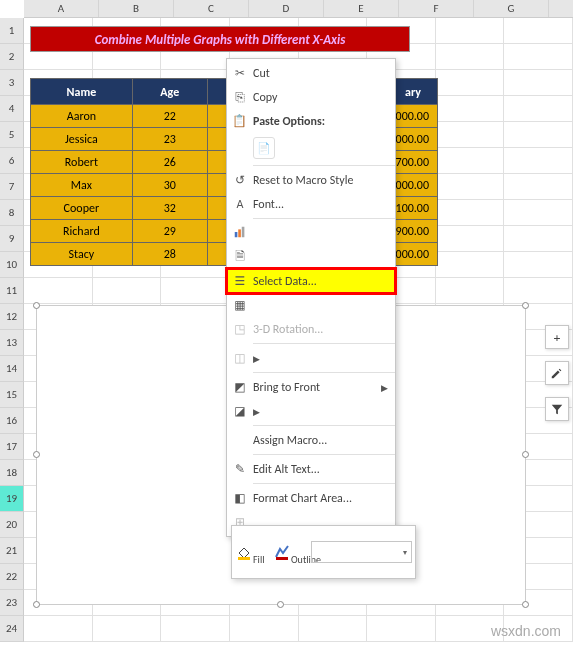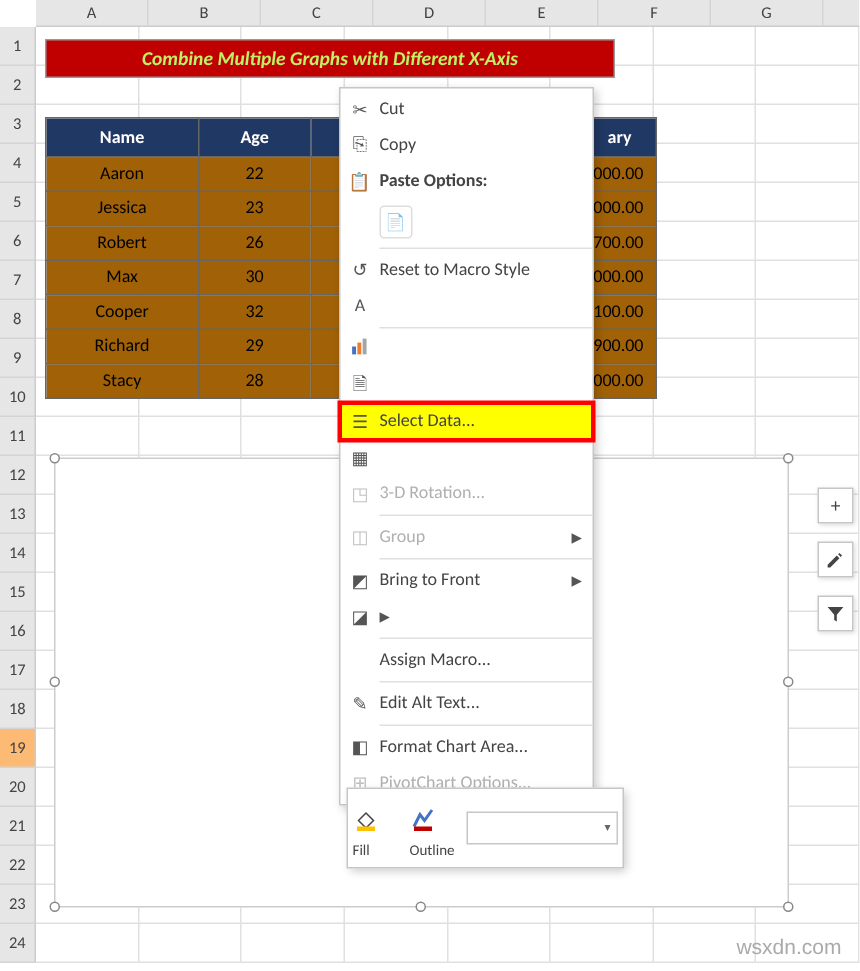--- a/index.html
+++ b/index.html
@@ -1,44 +1,44 @@
 <!DOCTYPE html>
 <html><head>
 <meta charset="utf-8">
 <style>
 * { box-sizing: border-box; }
 body { margin: 0; font-family: Calibri, Arial, sans-serif; font-size: 12px; background: #fff; width: 573px; height: 647px; position: relative; overflow: hidden; }
 .col-headers { position: absolute; top: 0; left: 24px; right: 0; height: 18px; display: flex; background: #e6e6e6; border-bottom: 1px solid #ccc; }
 .col-headers div { width: 75px; text-align: center; line-height: 17px; color: #444; border-right: 1px solid #d4d4d4; font-size: 11px; }
 .row-headers { position: absolute; top: 18px; left: 0; width: 24px; background: #e6e6e6; }
 .row-headers div { height: 26px; text-align: center; line-height: 26px; color: #444; border-bottom: 1px solid #d4d4d4; border-right: 1px solid #ccc; font-size: 11px; }
-.row-headers div.active { background: #fdba74; }
+.row-headers div.active { background: #5eead4; }
 .grid { position: absolute; top: 18px; left: 24px; right: 0; bottom: 0; }
 .grid-row { height: 26px; display: flex; }
 .grid-cell { width: 75px; height: 26px; border-right: 1px solid #e0e0e0; border-bottom: 1px solid #e0e0e0; }
-.title-bar { position: absolute; top: 26px; left: 30px; width: 380px; height: 26px; background: #c00000; color: #bef264; font-weight: bold; font-style: italic; text-align: center; line-height: 26px; font-size: 13px; border: 1px solid #999; }
+.title-bar { position: absolute; top: 26px; left: 30px; width: 380px; height: 26px; background: #c00000; color: #f0abfc; font-weight: bold; font-style: italic; text-align: center; line-height: 26px; font-size: 13px; border: 1px solid #999; }
 .data-table { position: absolute; top: 78px; left: 30px; width: 408px; border-collapse: collapse; }
 .data-table th { background: #203864; color: #fff; font-weight: bold; padding: 5px; border: 1px solid #666; height: 26px; font-size: 12px; }
-.data-table td { border: 1px solid #666; padding: 4px 6px; text-align: center; height: 22px; font-size: 12px; background: #a16207; }
+.data-table td { border: 1px solid #666; padding: 4px 6px; text-align: center; height: 22px; font-size: 12px; background: #eab308; }
 .data-table td.money { text-align: right; padding-right: 8px; }
 .chart-box { position: absolute; top: 305px; left: 36px; width: 490px; height: 300px; background: #fff; border: 1px solid #ccc; }
 .sel-handle { width: 7px; height: 7px; background: #fff; border: 1px solid #888; border-radius: 50%; position: absolute; }
 .ctx-menu { position: absolute; top: 58px; left: 226px; width: 170px; background: #fff; border: 1px solid #c6c6c6; box-shadow: 2px 2px 6px rgba(0,0,0,.2); padding: 2px 0; z-index: 10; }
 .ctx-item { display: flex; align-items: center; height: 24px; font-size: 12px; color: #444; cursor: default; }
 .ctx-item .ic { width: 26px; text-align: center; font-size: 12px; color: #555; }
 .ctx-item .lbl { flex: 1; }
 .ctx-item .arrow { width: 14px; font-size: 9px; color: #555; }
 .ctx-item.disabled { color: #b0b0b0; }
 .ctx-item.disabled .ic { color: #c0c0c0; }
 .ctx-sep { height: 1px; background: #e0e0e0; margin: 2px 0 2px 26px; }
 .ctx-item.highlight { background: #ffff00; outline: 3px solid red; outline-offset: -1px; }
 .paste-icons { display: flex; align-items: center; height: 30px; padding-left: 26px; }
 .paste-icons .pi { width: 22px; height: 22px; border: 1px solid #ddd; border-radius: 3px; margin-right: 2px; display: flex; align-items: center; justify-content: center; color: #aaa; font-size: 11px; }
 .mini-toolbar { position: absolute; top: 525px; left: 231px; width: 185px; height: 54px; background: #fff; border: 1px solid #c6c6c6; box-shadow: 2px 2px 6px rgba(0,0,0,.2); display: flex; align-items: center; padding: 3px; gap: 4px; z-index: 10; }
-.mt-btn { display: flex; flex-direction: column; align-items: flex-start; width: 34px; font-size: 10px; color: #444; }
+.mt-btn { display: flex; flex-direction: row; align-items: flex-end; width: 34px; font-size: 10px; color: #444; }
 .mt-btn .ic2 { height: 28px; display: flex; align-items: center; justify-content: center; font-size: 16px; }
 .mt-dd { flex: 1; height: 22px; border: 1px solid #c6c6c6; display: flex; align-items: center; justify-content: flex-end; padding-right: 4px; font-size: 8px; color: #666; }
 .side-btns { position: absolute; top: 325px; right: 4px; width: 24px; z-index: 5; }
 .side-btns div { width: 24px; height: 24px; background: #fff; border: 1px solid #c6c6c6; margin-bottom: 12px; display: flex; align-items: center; justify-content: center; font-size: 13px; color: #444; box-shadow: 1px 1px 3px rgba(0,0,0,.15); }
 .watermark { position: absolute; bottom: 8px; right: 12px; color: #aaa; font-size: 14px; font-family: Arial; }
 svg.ic-svg { width: 14px; height: 14px; }
 </style>
 </head>
 <body>
 
@@ -410,20 +410,21 @@
   <div class="paste-icons">
       <div class="pi">📄</div>
     </div>
   <div class="ctx-sep"></div>
   <div class="ctx-item">
       <span class="ic">↺</span>
       <span class="lbl">Reset to Macro Style</span>
     </div>
   <div class="ctx-item">
       <span class="ic">A</span>
+      <span class="lbl">Font...</span>
     </div>
   <div class="ctx-sep"></div>
   <div class="ctx-item">
       <span class="ic"><svg class="ic-svg" viewBox="0 0 16 16">
           <rect x="2" y="8" width="3" height="6" fill="#4472c4"></rect>
           <rect x="6" y="5" width="3" height="9" fill="#ed7d31"></rect>
           <rect x="10" y="2" width="3" height="12" fill="#a5a5a5"></rect>
         </svg></span>
     </div>
   <div class="ctx-item">
@@ -436,21 +437,20 @@
   <div class="ctx-item">
       <span class="ic">▦</span>
     </div>
   <div class="ctx-item disabled">
       <span class="ic">◳</span>
       <span class="lbl">3-D Rotation...</span>
     </div>
   <div class="ctx-sep"></div>
   <div class="ctx-item disabled">
       <span class="ic">◫</span>
-      <span class="lbl">Group</span>
       <span class="arrow">▶</span>
     </div>
   <div class="ctx-sep"></div>
   <div class="ctx-item">
       <span class="ic">◩</span>
       <span class="lbl">Bring to Front</span>
       <span class="arrow">▶</span>
     </div>
   <div class="ctx-item">
       <span class="ic">◪</span>
@@ -466,21 +466,20 @@
       <span class="ic">✎</span>
       <span class="lbl">Edit Alt Text...</span>
     </div>
   <div class="ctx-sep"></div>
   <div class="ctx-item">
       <span class="ic">◧</span>
       <span class="lbl">Format Chart Area...</span>
     </div>
   <div class="ctx-item disabled">
       <span class="ic">⊞</span>
-      <span class="lbl">PivotChart Options...</span>
     </div>
 </div>
 
 <div class="mini-toolbar">
   <div class="mt-btn">
     <span class="ic2">
         <svg width="18" height="18" viewBox="0 0 18 18">
           <path d="M4 10l5-5 5 5-5 5z" fill="#fff" stroke="#444"></path>
           <rect x="3" y="14" width="12" height="3" fill="#ffc000"></rect>
         </svg>

